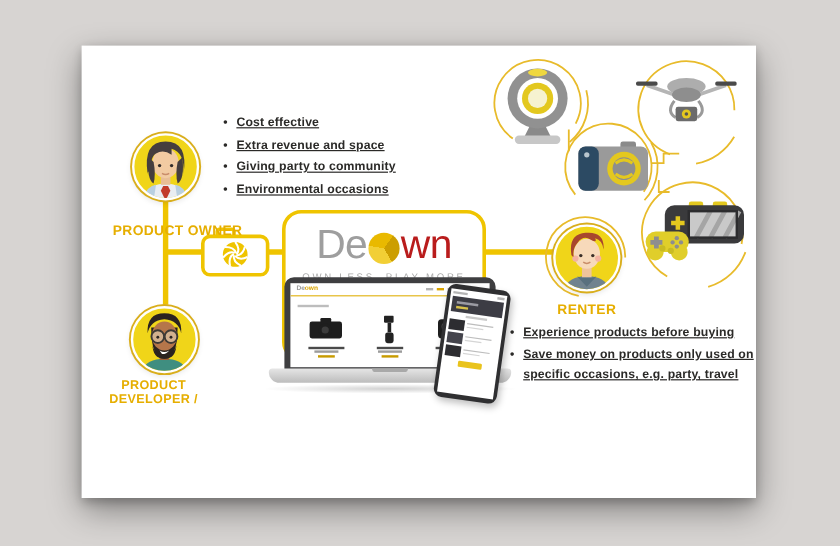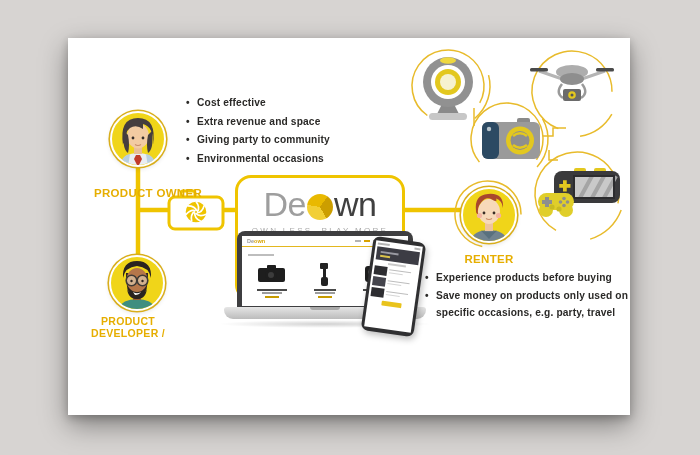--- a/index.html
+++ b/index.html
@@ -10,21 +10,21 @@
     position:relative;
   }
   .abs{position:absolute;}
   .card{
     position:absolute;left:68px;top:38px;width:562px;height:377px;
     background:#ffffff;
     box-shadow:0 10px 26px rgba(0,0,0,.40),0 3px 8px rgba(0,0,0,.22);
   }
   
   ul.bullets{list-style:none;margin:0;padding:0;color:#2b2a28;font-weight:700;}
-  ul.bullets li{position:relative;padding-left:11px;letter-spacing:.15px;}
+  ul.bullets li{position:relative;padding-left:11px;letter-spacing:.15px;text-decoration:underline;}
   ul.bullets li::before{content:"•";position:absolute;left:0;top:0;}
   .bullets-top{left:118px;top:56px;font-size:10.2px;line-height:18.6px;width:200px;}
   .bullets-renter{left:357px;top:231px;font-size:10.2px;line-height:17.6px;width:215px;}
   .bullets-bottom{left:22px;top:303px;font-size:10px;line-height:18.4px;width:445px;}
   .persona-label{
     color:#e6ae00;font-weight:700;text-align:center;letter-spacing:.3px;line-height:11.5px;
   }
   .label-owner{left:10px;top:134px;width:140px;font-size:11.5px;margin-top:16px;}
   .label-renter{left:371px;top:216px;width:100px;font-size:11.5px;text-align:center;}
   .label-dev{left:0px;top:278px;width:120px;font-size:10.5px;}
@@ -38,21 +38,21 @@
   .avatar svg{display:block;margin:-2px 0 0 -2px;}
   
   .deown-box{
     left:167px;top:137px;width:170px;height:126px;
     border:3px solid #efc400;border-radius:16px;background:#fff;
     box-sizing:border-box;
   }
   .logo-row{left:0;top:6px;width:100%;display:flex;justify-content:center;align-items:center;height:40px;}
   .logo-txt{font-size:34px;font-weight:400;letter-spacing:-.5px;}
   .logo-de{color:#9e9e9e;}
-  .logo-wn{color:#404040;}
+  .logo-wn{color:#b91c1c;}
   .logo-pie{
     width:26px;height:26px;border-radius:50%;margin:6px 1px 0 1px;
     background:conic-gradient(from 150deg,#f2cf35 0 130deg,#e9b900 130deg 245deg,#cc9e00 245deg 360deg);
   }
   .tagline{left:0;top:48px;width:100%;text-align:center;color:#ababab;font-size:8px;letter-spacing:2.3px;font-weight:400;}
   
   .laptop{left:156px;top:193px;width:202px;height:96px;}
   .lap-screen{position:absolute;left:13px;top:0;width:176px;height:77px;background:#3e3e40;border-radius:8px 8px 0 0;box-sizing:border-box;padding:5px 5px 2px 5px;}
   .lap-inner{background:#fff;width:100%;height:100%;overflow:hidden;position:relative;}
   .lap-base{position:absolute;left:0;top:76px;width:202px;height:12px;background:linear-gradient(#e6e6e6,#bcbcbc);border-radius:3px 3px 9px 9px;}

